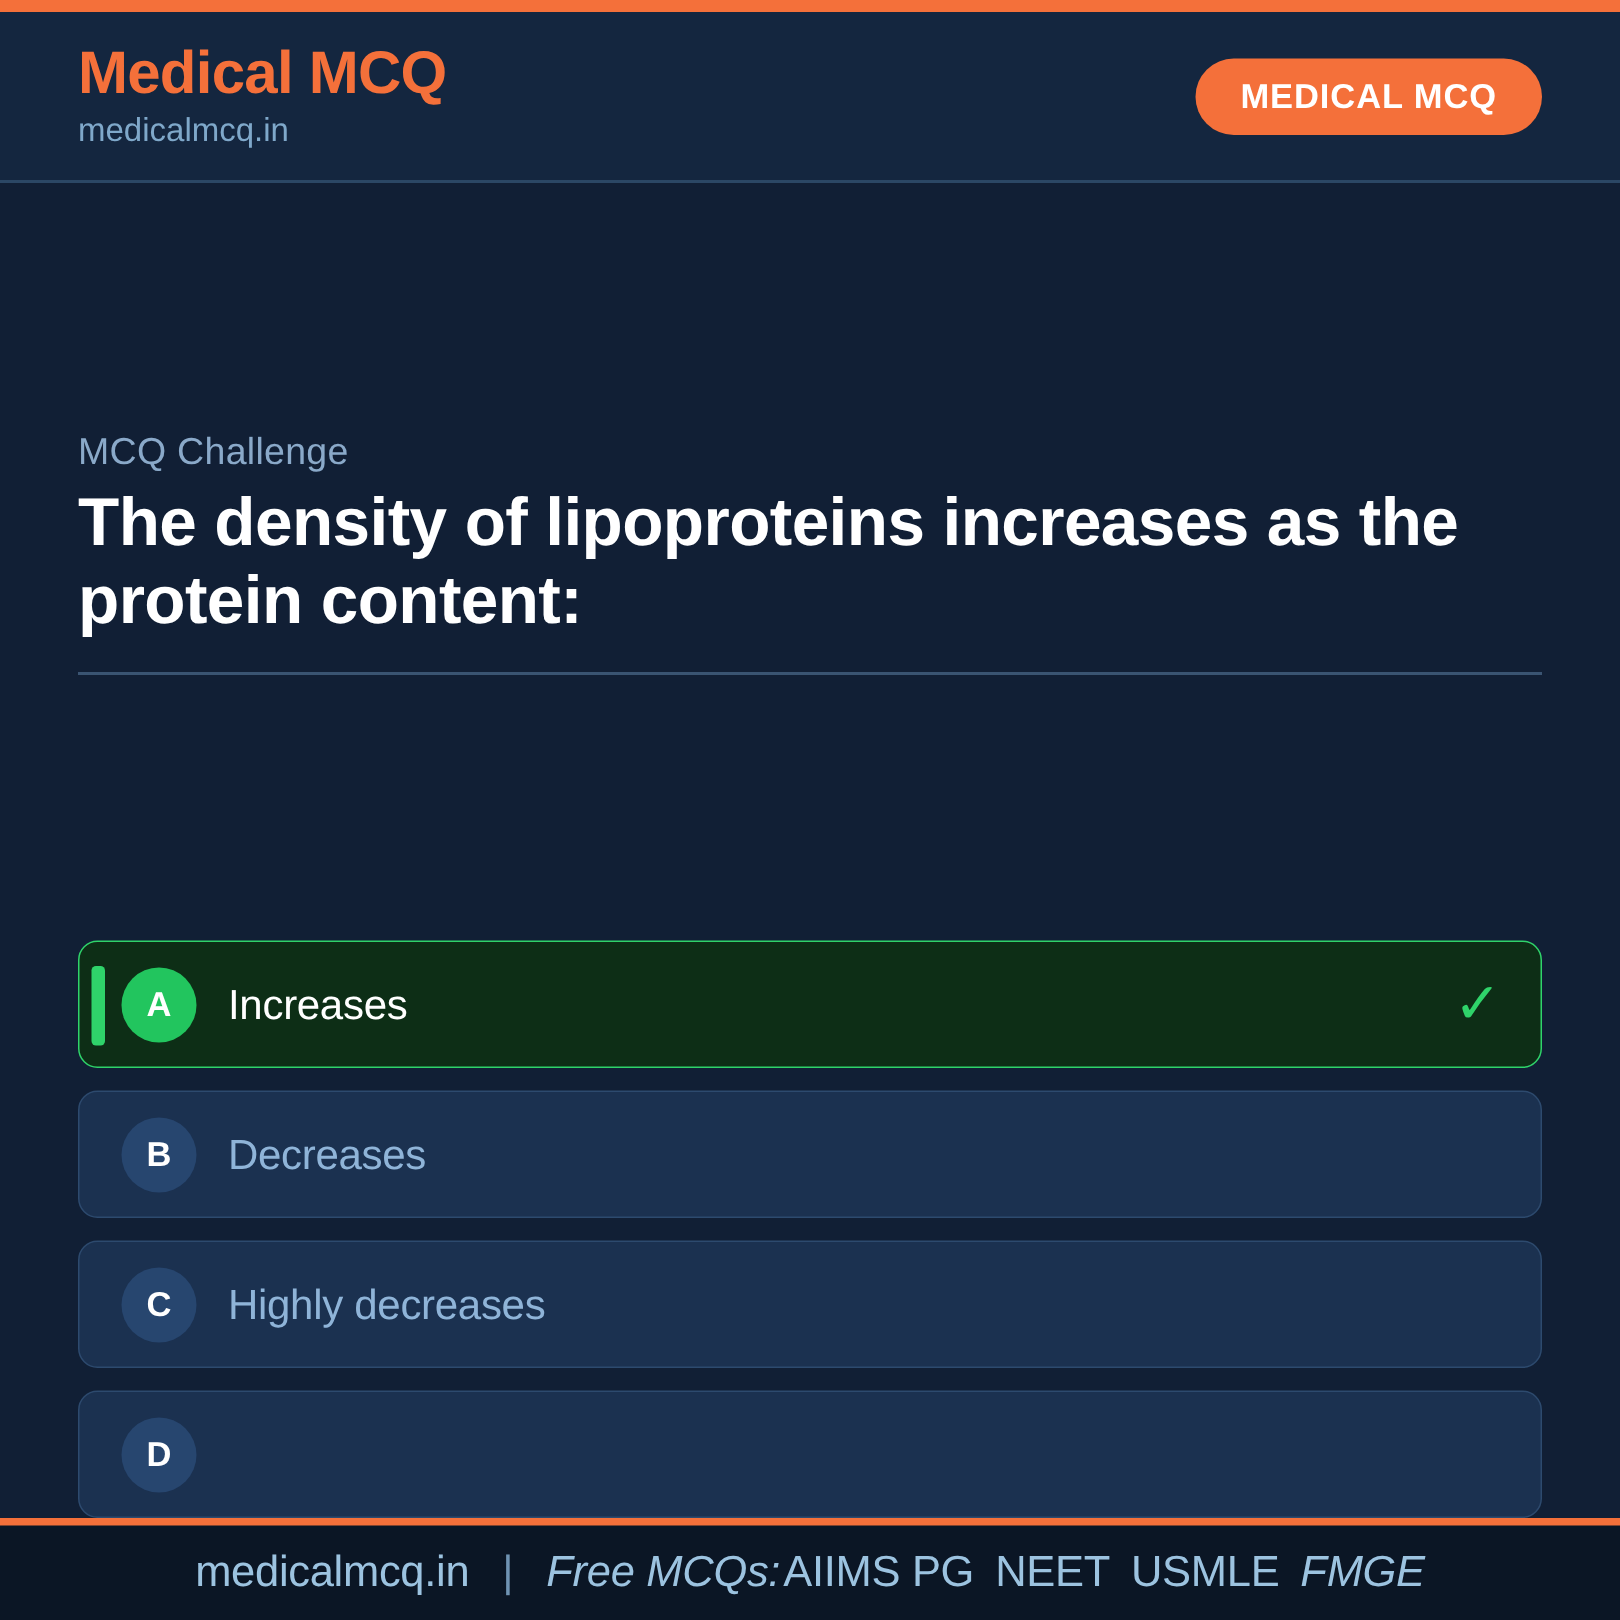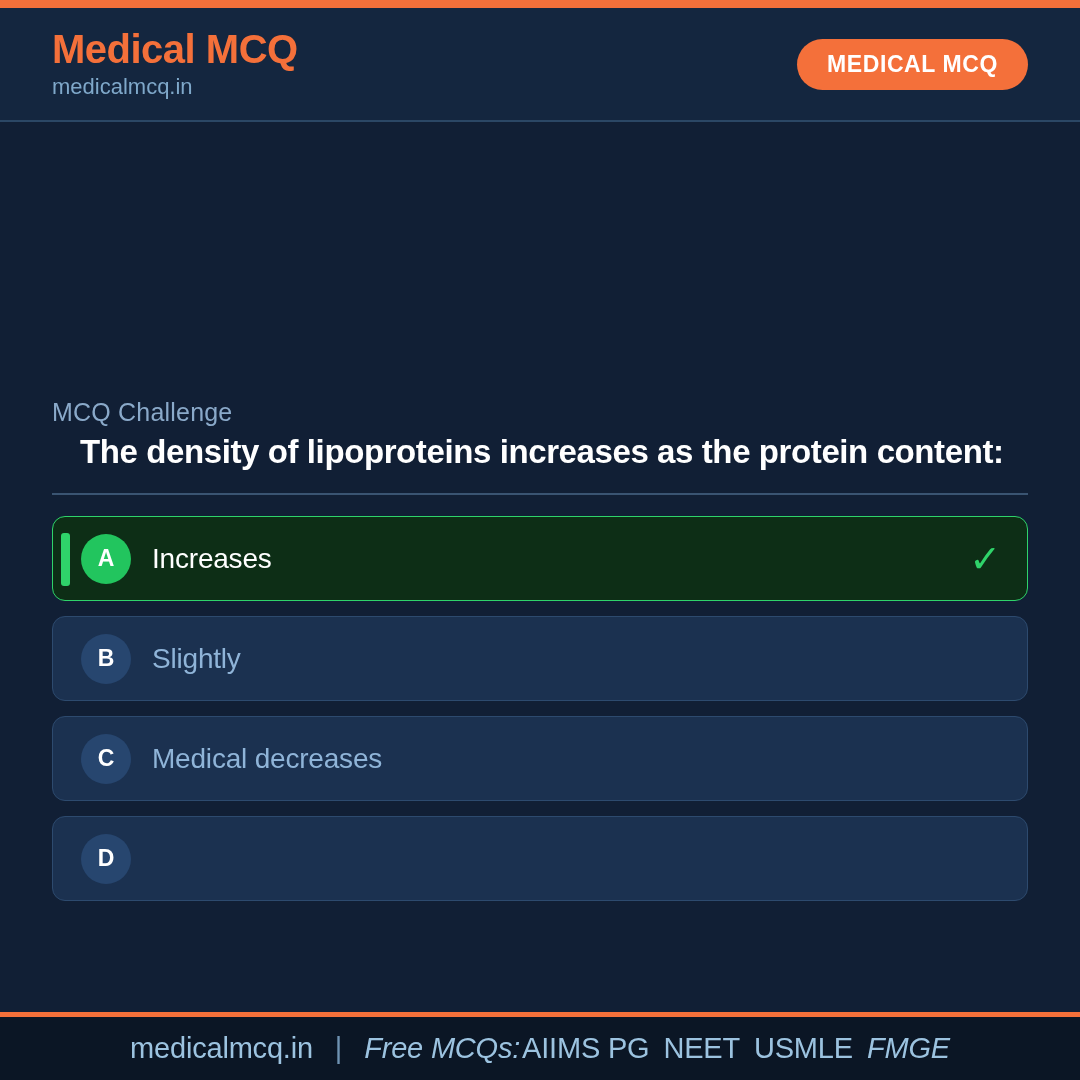--- a/index.html
+++ b/index.html
@@ -47,34 +47,33 @@
     font-size:23px; font-weight:bold; letter-spacing:0.6px;
     padding:12px 30px; border-radius:26px;
     white-space:nowrap;
   }
 
   
   .content {
     flex:1 1 auto;
     padding:0 52px;
     display:flex; flex-direction:column;
-    justify-content:center;
+    justify-content:space-between;
     position:relative;
   }
   .q-zone { margin-top:165px; }
 
   .eyebrow {
     font-size:25px; color:#8aa9c9; letter-spacing:0.2px;
     margin-bottom:6px;
   }
   .question {
-    font-size:33px; font-weight:bold; color:#ffffff;
+    font-size:45px; font-weight:bold; color:#ffffff;
     line-height:1.16; letter-spacing:-0.4px;
     max-width:980px;
-    margin-left:28px;
   }
   .divider {
     height:2px; background:#3a5472;
     margin-top:22px; margin-bottom:21px;
     width:100%;
   }
 
   
   .options { display:flex; flex-direction:column; gap:15px; }
 
@@ -171,28 +170,28 @@
       <div class="option correct">
         <div class="accent-bar"></div>
         <div class="opt-badge">A</div>
         <div class="opt-text">Increases</div>
         <div class="check-mark">✓</div>
       </div>
 
       <div class="option">
 
         <div class="opt-badge">B</div>
-        <div class="opt-text">Slightly</div>
+        <div class="opt-text">Decreases</div>
         <div class="check-mark check-hidden"></div>
       </div>
 
       <div class="option">
 
         <div class="opt-badge">C</div>
-        <div class="opt-text">Medical decreases</div>
+        <div class="opt-text">Highly decreases</div>
         <div class="check-mark check-hidden"></div>
       </div>
 
       <div class="option">
 
         <div class="opt-badge">D</div>
         <div class="check-mark check-hidden"></div>
       </div>
 
     </div>

